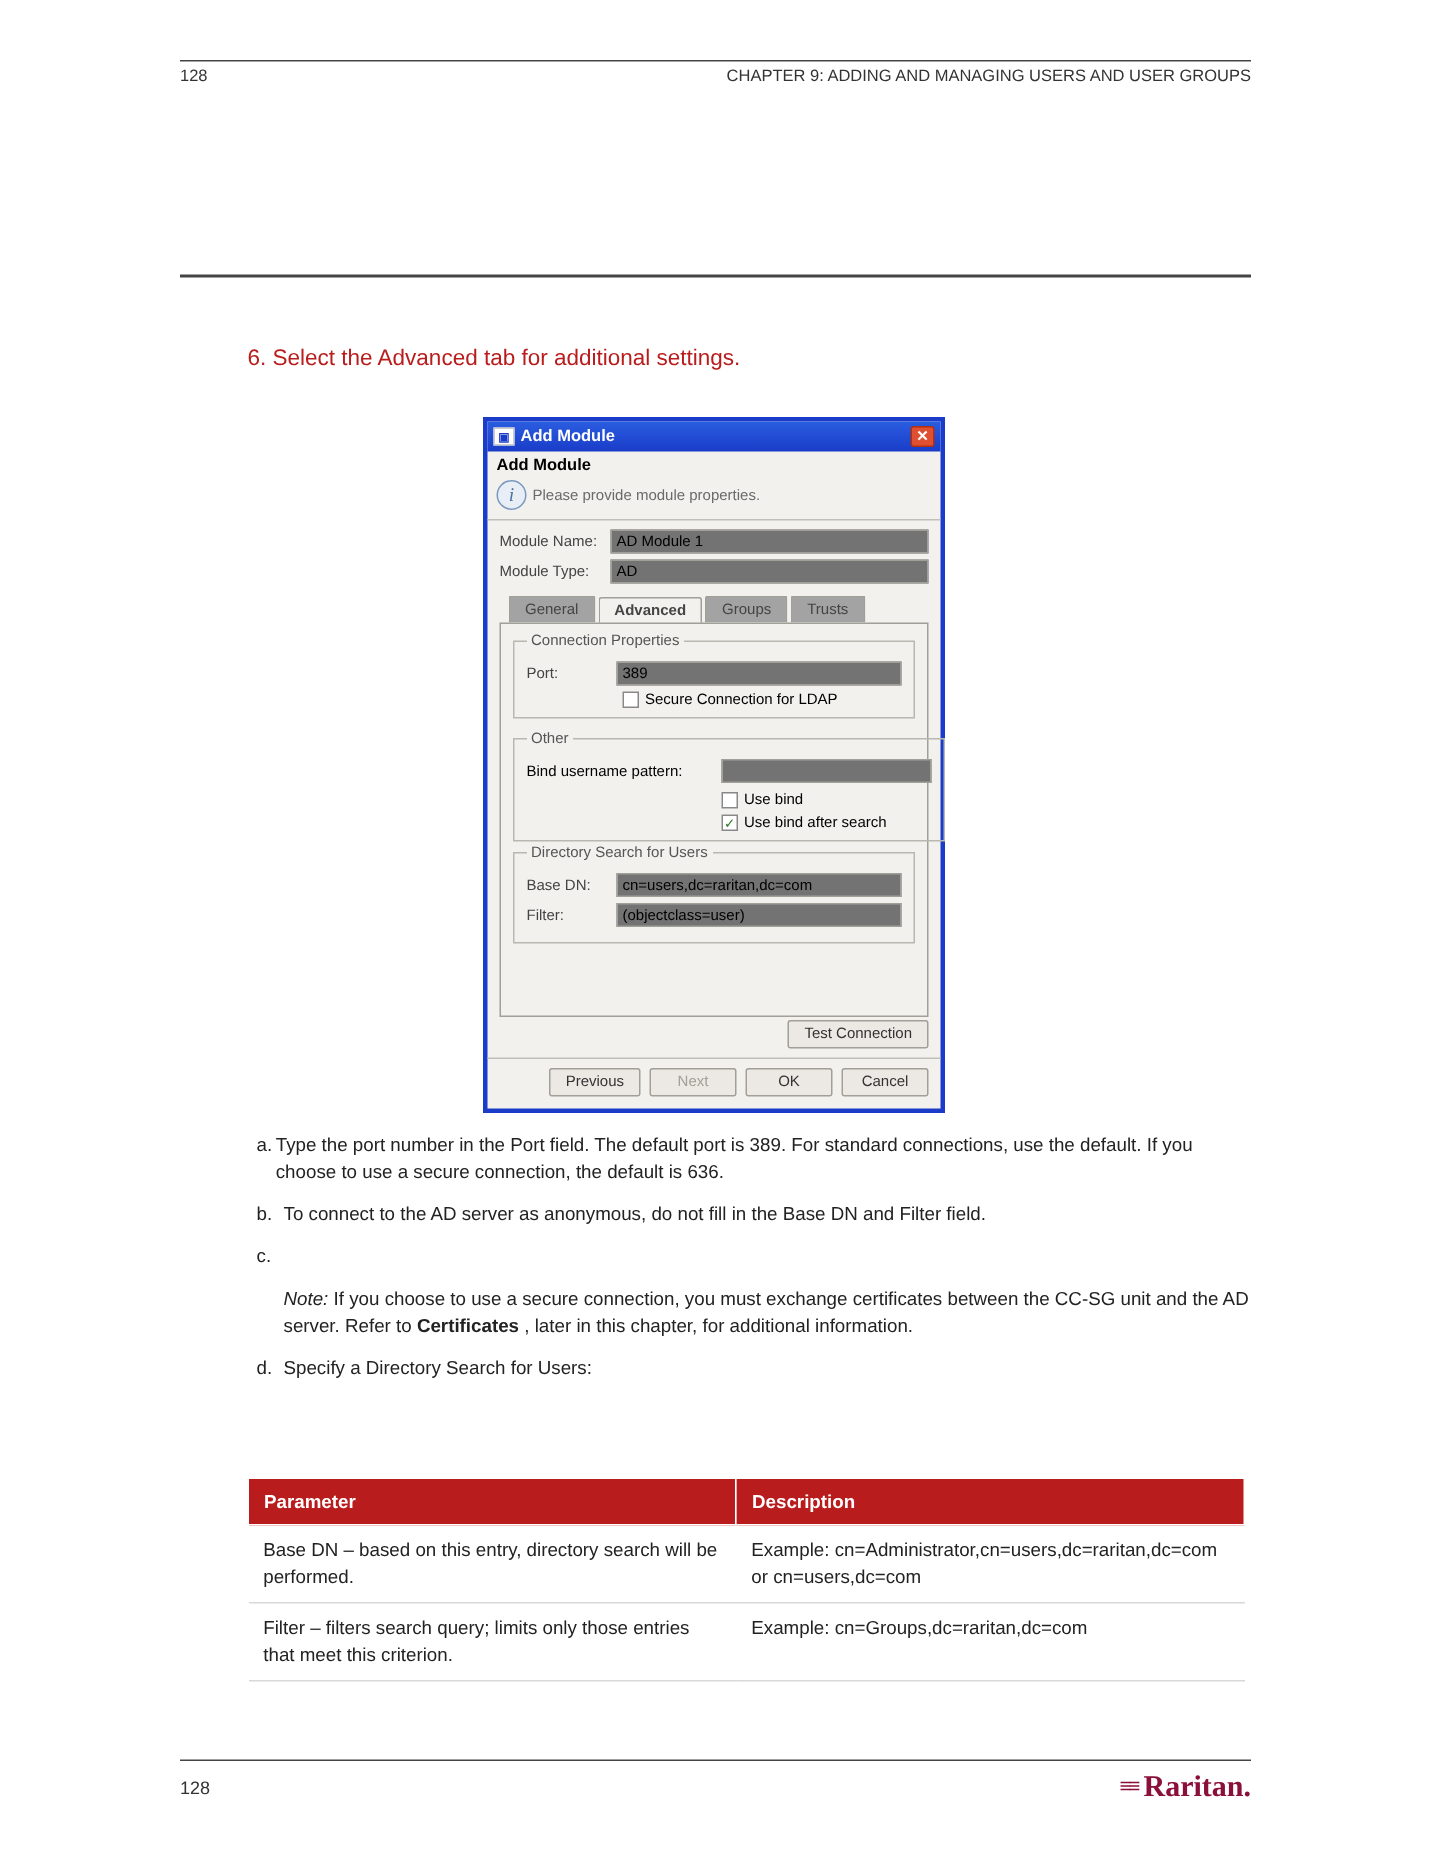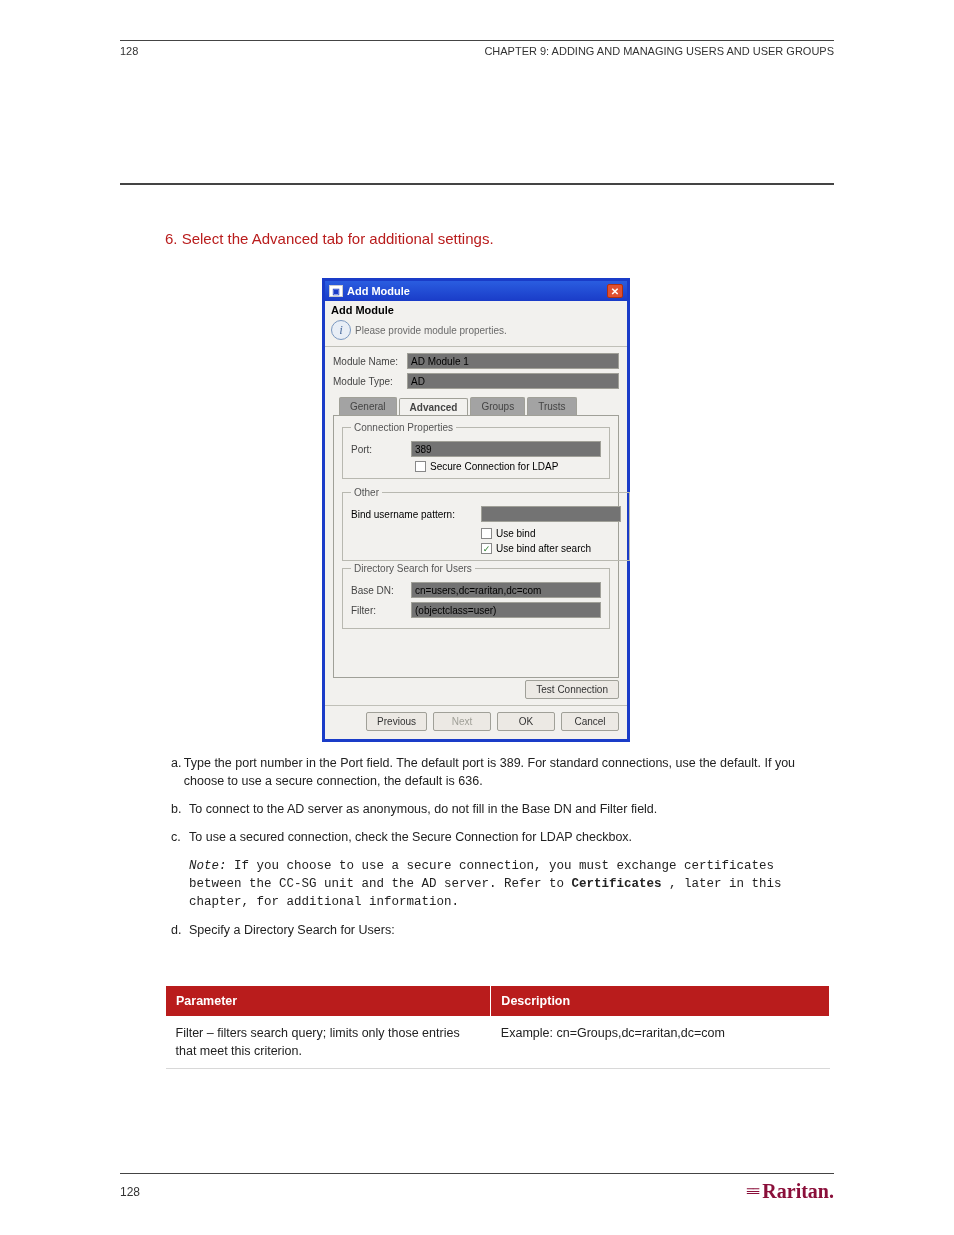--- a/index.html
+++ b/index.html
@@ -166,23 +166,22 @@
     <div class="para bullet">
       <span class="dot">a.</span>
       <span>Type the port number in the Port field. The default port is 389. For standard connections, use the default. If you choose to use a secure connection, the default is 636.</span>
     </div>
     <div class="para bullet">
       <span class="dot">b.</span>
       <span>To connect to the AD server as anonymous, do not fill in the Base DN and Filter field.</span>
     </div>
     <div class="para bullet">
       <span class="dot">c.</span>
-      <span>To use a secured connection, check the Secure Connection for LDAP checkbox.</span>
-    </div>
-    <div class="para" style="padding-left:24px;font-family:Liberation Mono, monospace;">
+    </div>
+    <div class="para" style="padding-left:24px;">
       <span class="note-title">Note:</span>
       <span> </span>
       <span>If you choose to use a secure connection, you must exchange certificates between the CC-SG unit and the AD server. Refer to </span>
       <span style="font-weight:bold;">Certificates</span>
       <span>, later in this chapter, for additional information.</span>
     </div>
     <div class="para bullet">
       <span class="dot">d.</span>
       <span>Specify a Directory Search for Users:</span>
     </div>
@@ -190,20 +189,24 @@
 
   <table class="data-table">
     <thead>
       <tr>
         <th class="col1">Parameter</th>
         <th class="col2">Description</th>
       </tr>
     </thead>
     <tbody>
       <tr>
+        <td>Base DN – based on this entry, directory search will be performed.</td>
+        <td>Example: cn=Administrator,cn=users,dc=raritan,dc=com or cn=users,dc=com</td>
+      </tr>
+      <tr>
         <td>Filter – filters search query; limits only those entries that meet this criterion.</td>
         <td>Example: cn=Groups,dc=raritan,dc=com</td>
       </tr>
     </tbody>
   </table>
 
   <div class="footer-zone">
     <span class="page-num">128</span>
     <span class="logo">
       <span class="logo-mark">≡≡</span>

